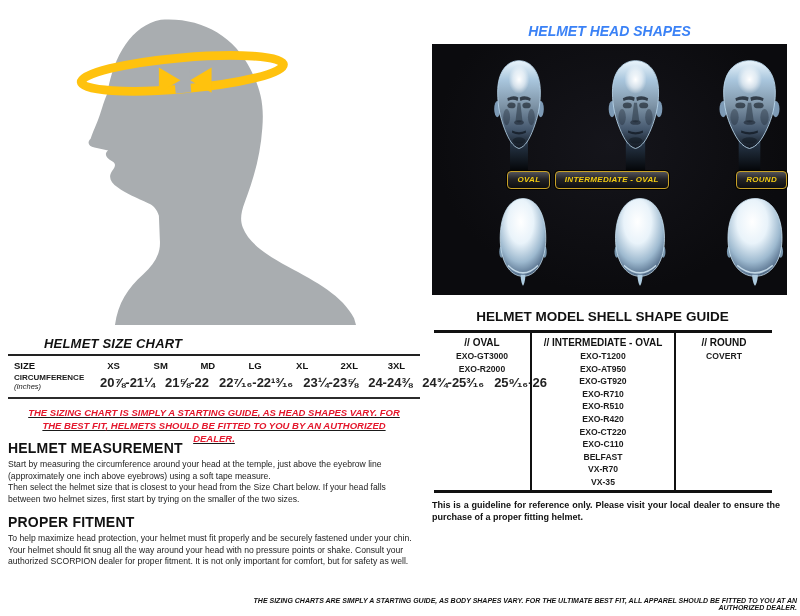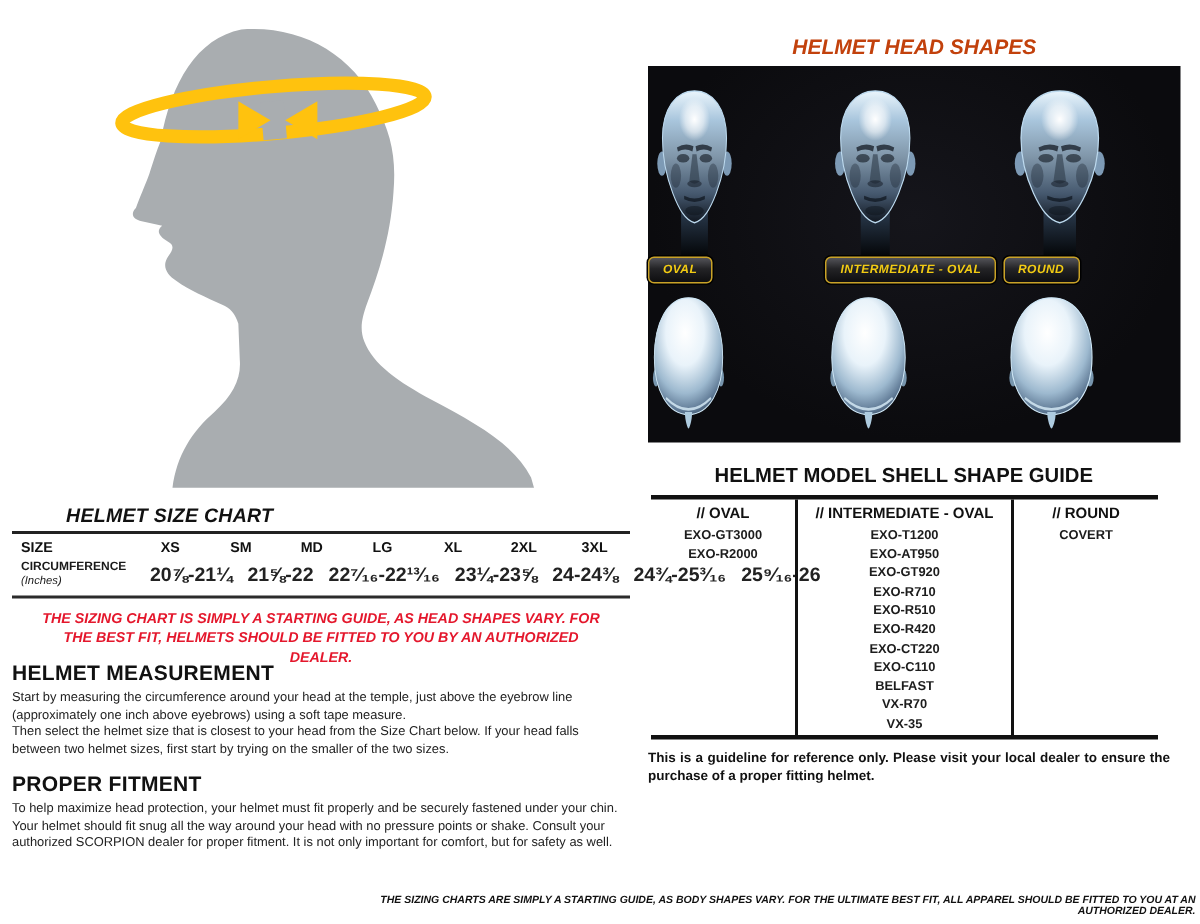--- a/index.html
+++ b/index.html
@@ -21,37 +21,37 @@
   .sc-row{display:flex;align-items:center;}
   .sc-hdr-row{margin-top:4px;}
   .sc-cell{flex:1;text-align:center;}
   .sc-first{flex:0 0 82px;text-align:left;padding-left:6px;}
   .sc-hdr{font-weight:800;font-size:9.5px;color:#111;}
   .sc-val{font-size:13px;font-weight:600;padding-top:2px;color:#222;white-space:nowrap;margin-left:10px;}
   .sc-rowlabel{font-size:8px;font-weight:700;padding-top:2px;line-height:9px;}
   .sc-rowlabel .inches{font-style:italic;font-weight:400;font-size:7.5px;}
   #size-chart .rule.bottom{margin-top:6px;}
 
-  #warning{position:absolute;left:8px;top:406px;width:412px;}
+  #warning{position:absolute;left:8px;top:406px;width:412px;text-decoration:underline;}
   #warning .warning-text{width:378px;margin:0 auto;text-align:center;
     color:var(--red);font-weight:800;font-style:italic;font-size:9.5px;line-height:13px;}
 
   .text-sec{position:absolute;left:8px;width:410px;}
   #measurement{top:440px;}
   #fitment{top:514px;}
   .text-sec h2{font-size:14px;font-weight:800;letter-spacing:.2px;color:#111;margin-bottom:3px;}
   .text-sec p{font-size:8.6px;line-height:11.5px;color:#222;font-weight:500;}
 
   
   #hhs-title{position:absolute;left:432px;top:23px;width:355px;text-align:center;
-    font-size:14px;font-weight:800;font-style:italic;color:#c2410c;}
+    font-size:14px;font-weight:800;font-style:italic;color:#3b82f6;}
   #headbox{position:absolute;left:432px;top:44px;width:355px;height:251px;
     background:radial-gradient(ellipse at 50% 40%, #15151b 0%, #0b0b0e 70%);}
   .fh-row{position:absolute;left:0;top:4px;width:100%;height:122px;display:flex;}
-  .fh-cell,.btn-cell,.th-cell{flex:1;display:flex;justify-content:flex-start;align-items:flex-end;}
+  .fh-cell,.btn-cell,.th-cell{flex:1;display:flex;justify-content:flex-end;align-items:flex-end;}
   .btn-row{position:absolute;left:0;top:126px;width:100%;height:20px;display:flex;}
   .btn-cell{align-items:center;}
   .shape-btn{display:inline-block;padding:3px 9px 3.5px;border:1px solid var(--btn-gold);
     border-radius:4px;background:linear-gradient(180deg,#535358 0%,#232326 45%,#0e0e10 100%);
     color:var(--btn-text);font-size:8px;font-weight:800;font-style:italic;letter-spacing:.3px;
     white-space:nowrap;box-shadow:0 0 0 1px #000;}
   .th-row{position:absolute;left:0;top:150px;width:100%;height:97px;display:flex;}
   .th-cell{align-items:center;}
 
   #shell-title{position:absolute;left:430px;top:309px;width:345px;text-align:center;

